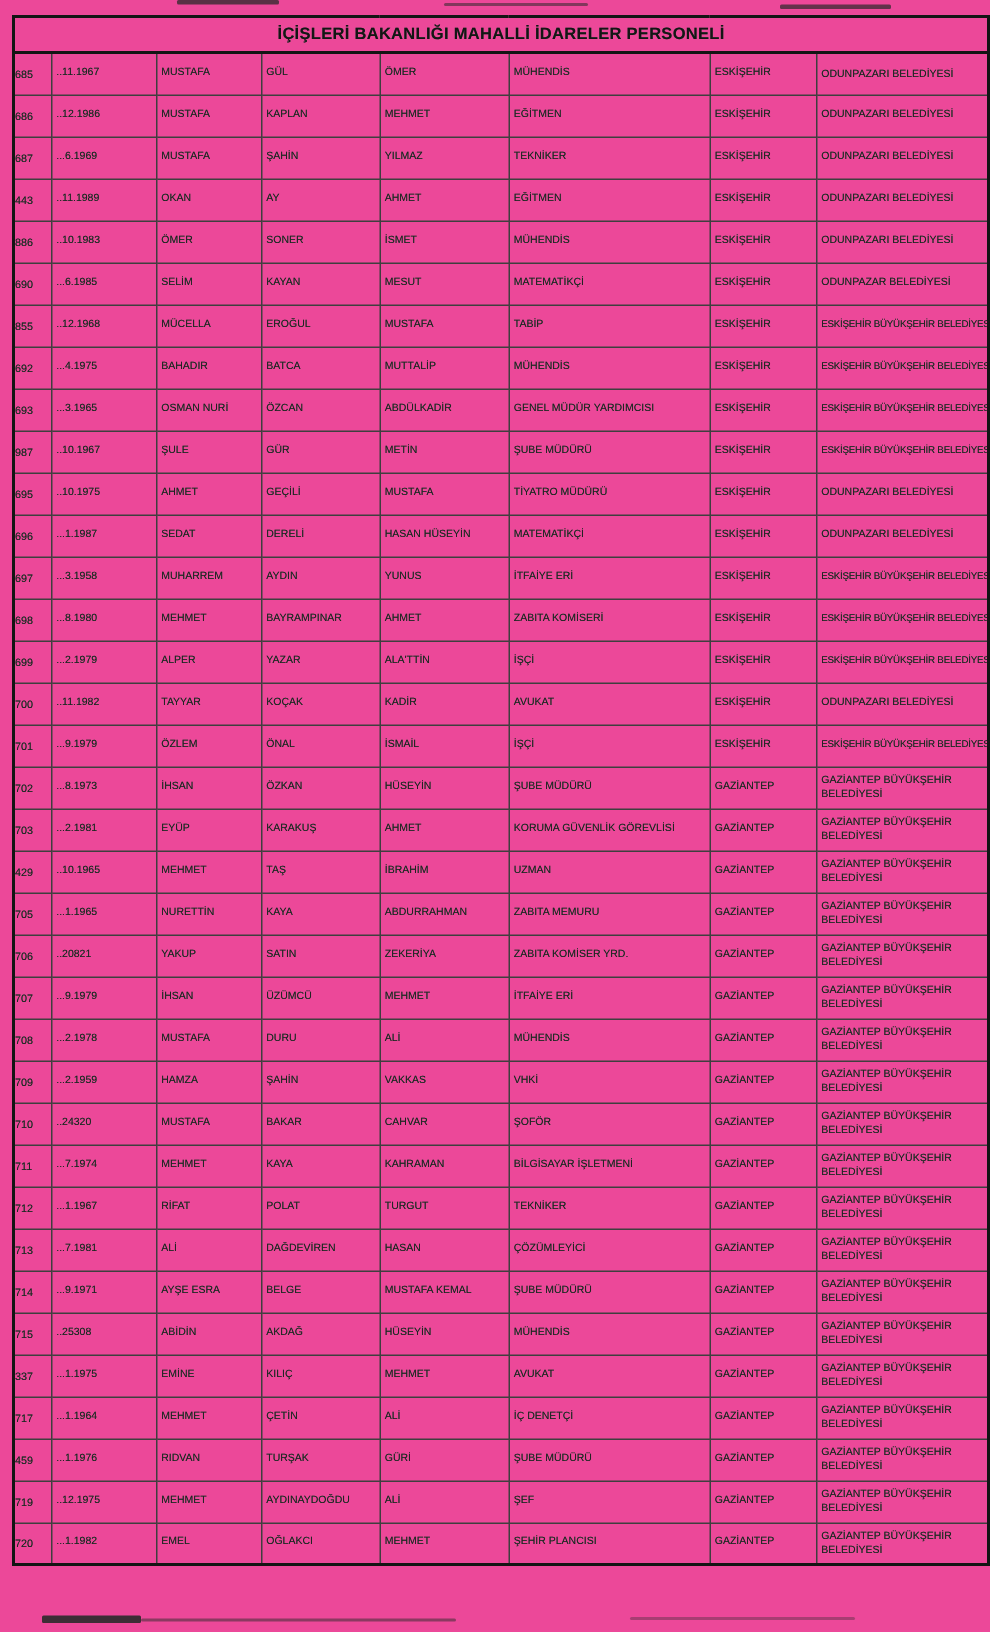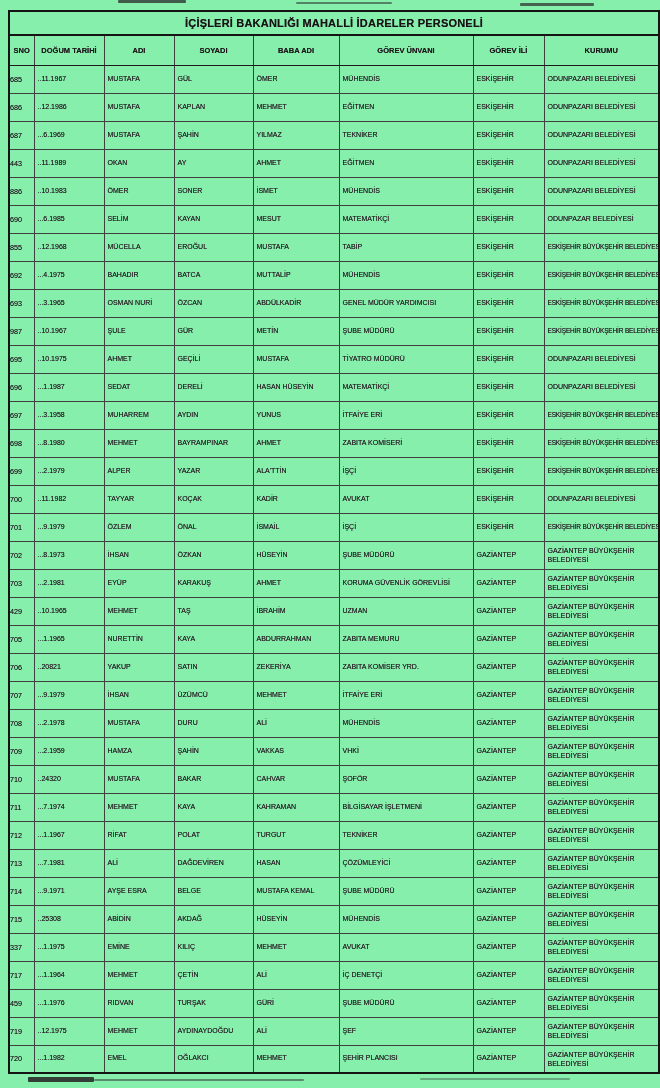--- a/index.html
+++ b/index.html
@@ -5,21 +5,21 @@
   html, body {
     margin: 0;
     padding: 0;
     background: #ffffff;
     font-family: "Liberation Sans", sans-serif;
   }
   .page {
     position: relative;
     width: 660px;
     height: 1088px;
-    background: #86efac;
+    background: #ec4899;
     overflow: hidden;
     color: #1e1e1e;
   }
   table.doc-table {
     position: absolute;
     left: 8px;
     top: 10px;
     width: 650px;
     border-collapse: collapse;
     table-layout: fixed;
@@ -103,30 +103,20 @@
       <col style="width:79px">
       <col style="width:86px">
       <col style="width:134px">
       <col style="width:71px">
       <col style="width:115px">
     </colgroup>
     <thead>
       <tr class="title-row">
         <th colspan="8">İÇİŞLERİ BAKANLIĞI MAHALLİ İDARELER PERSONELİ</th>
       </tr>
-      <tr class="header-row" id="header-row">
-          <th class="h-sno">SNO</th>
-          <th class="h-dogum_tarihi">DOĞUM TARİHİ</th>
-          <th class="h-adi">ADI</th>
-          <th class="h-soyadi">SOYADI</th>
-          <th class="h-baba_adi">BABA ADI</th>
-          <th class="h-gorev_unvani">GÖREV ÜNVANI</th>
-          <th class="h-gorev_ili">GÖREV İLİ</th>
-          <th class="h-kurumu">KURUMU</th>
-        </tr>
     </thead>
     <tbody id="table-body">
         <tr>
           <td class="c-sno">685</td>
           <td class="c-dogum_tarihi">..11.1967</td>
           <td class="c-adi">MUSTAFA</td>
           <td class="c-soyadi">GÜL</td>
           <td class="c-baba_adi">ÖMER</td>
           <td class="c-gorev_unvani">MÜHENDİS</td>
           <td class="c-gorev_ili">ESKİŞEHİR</td>

